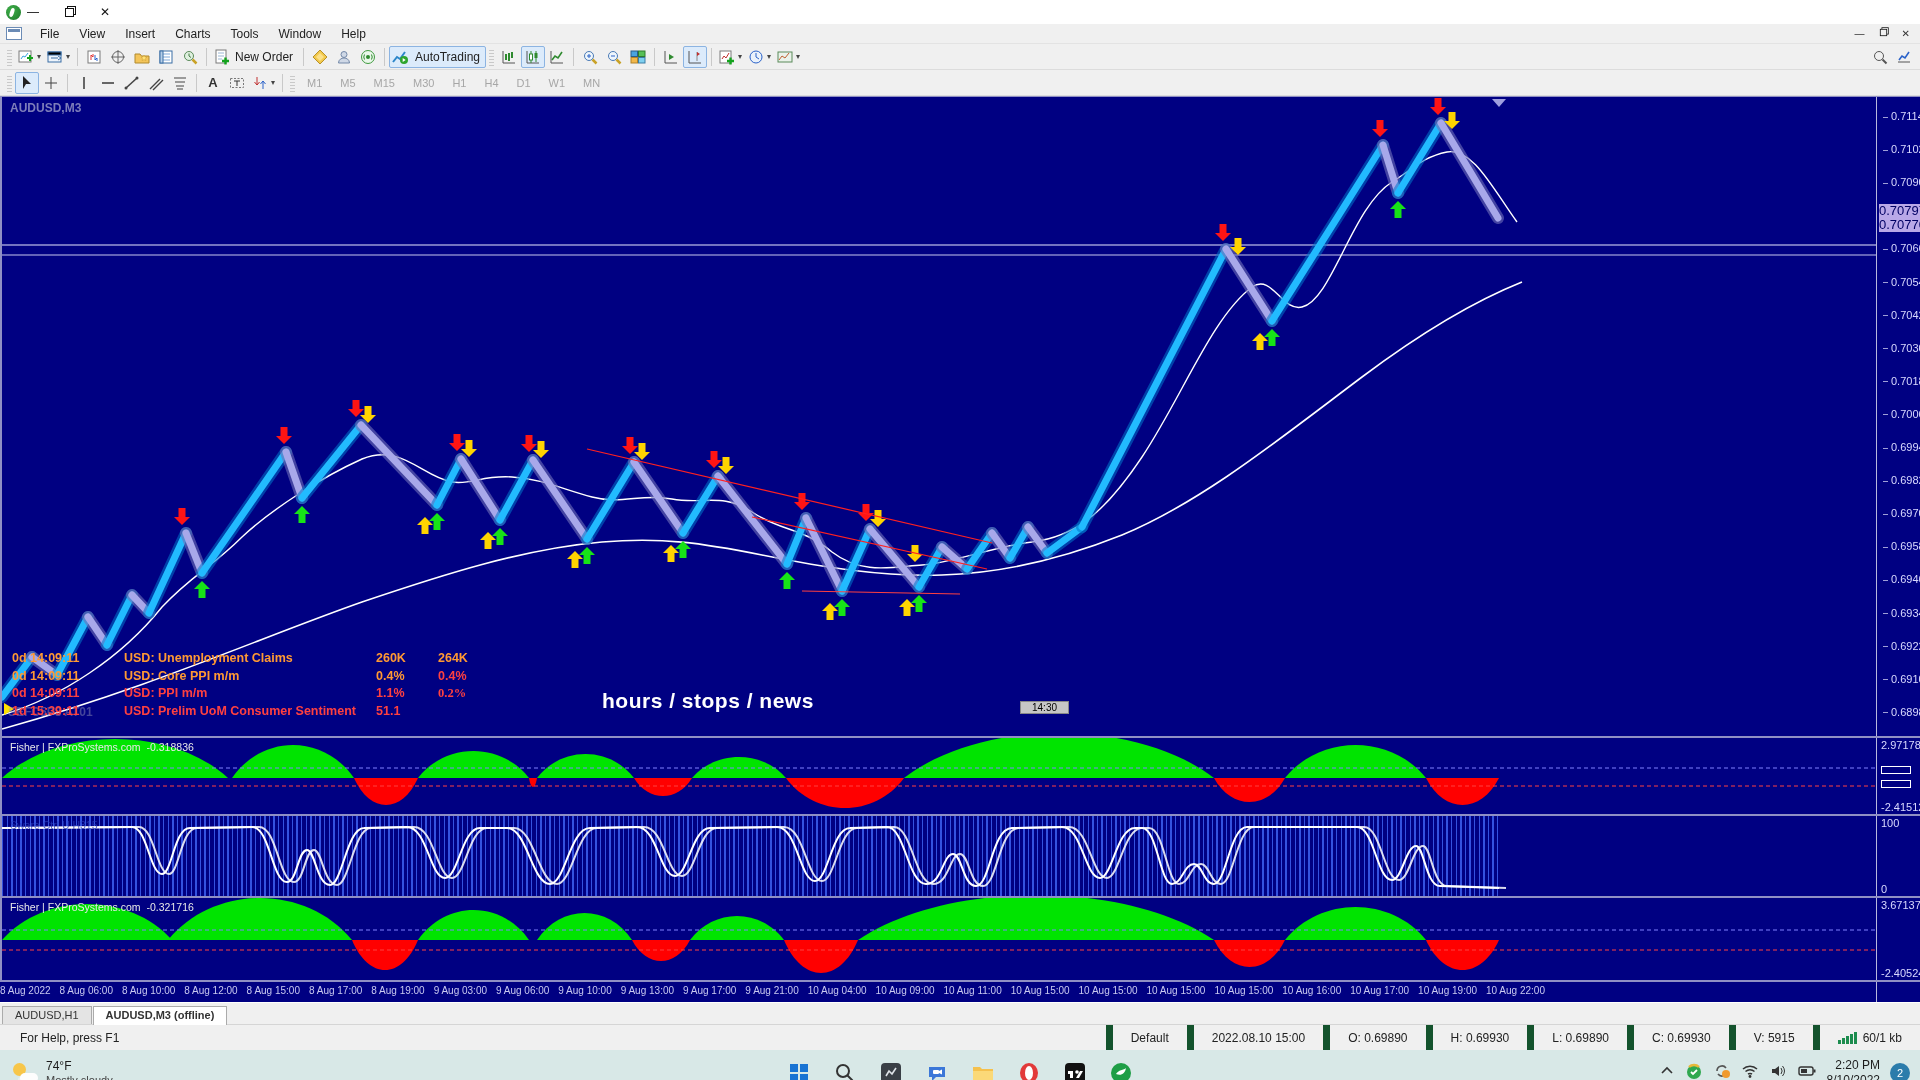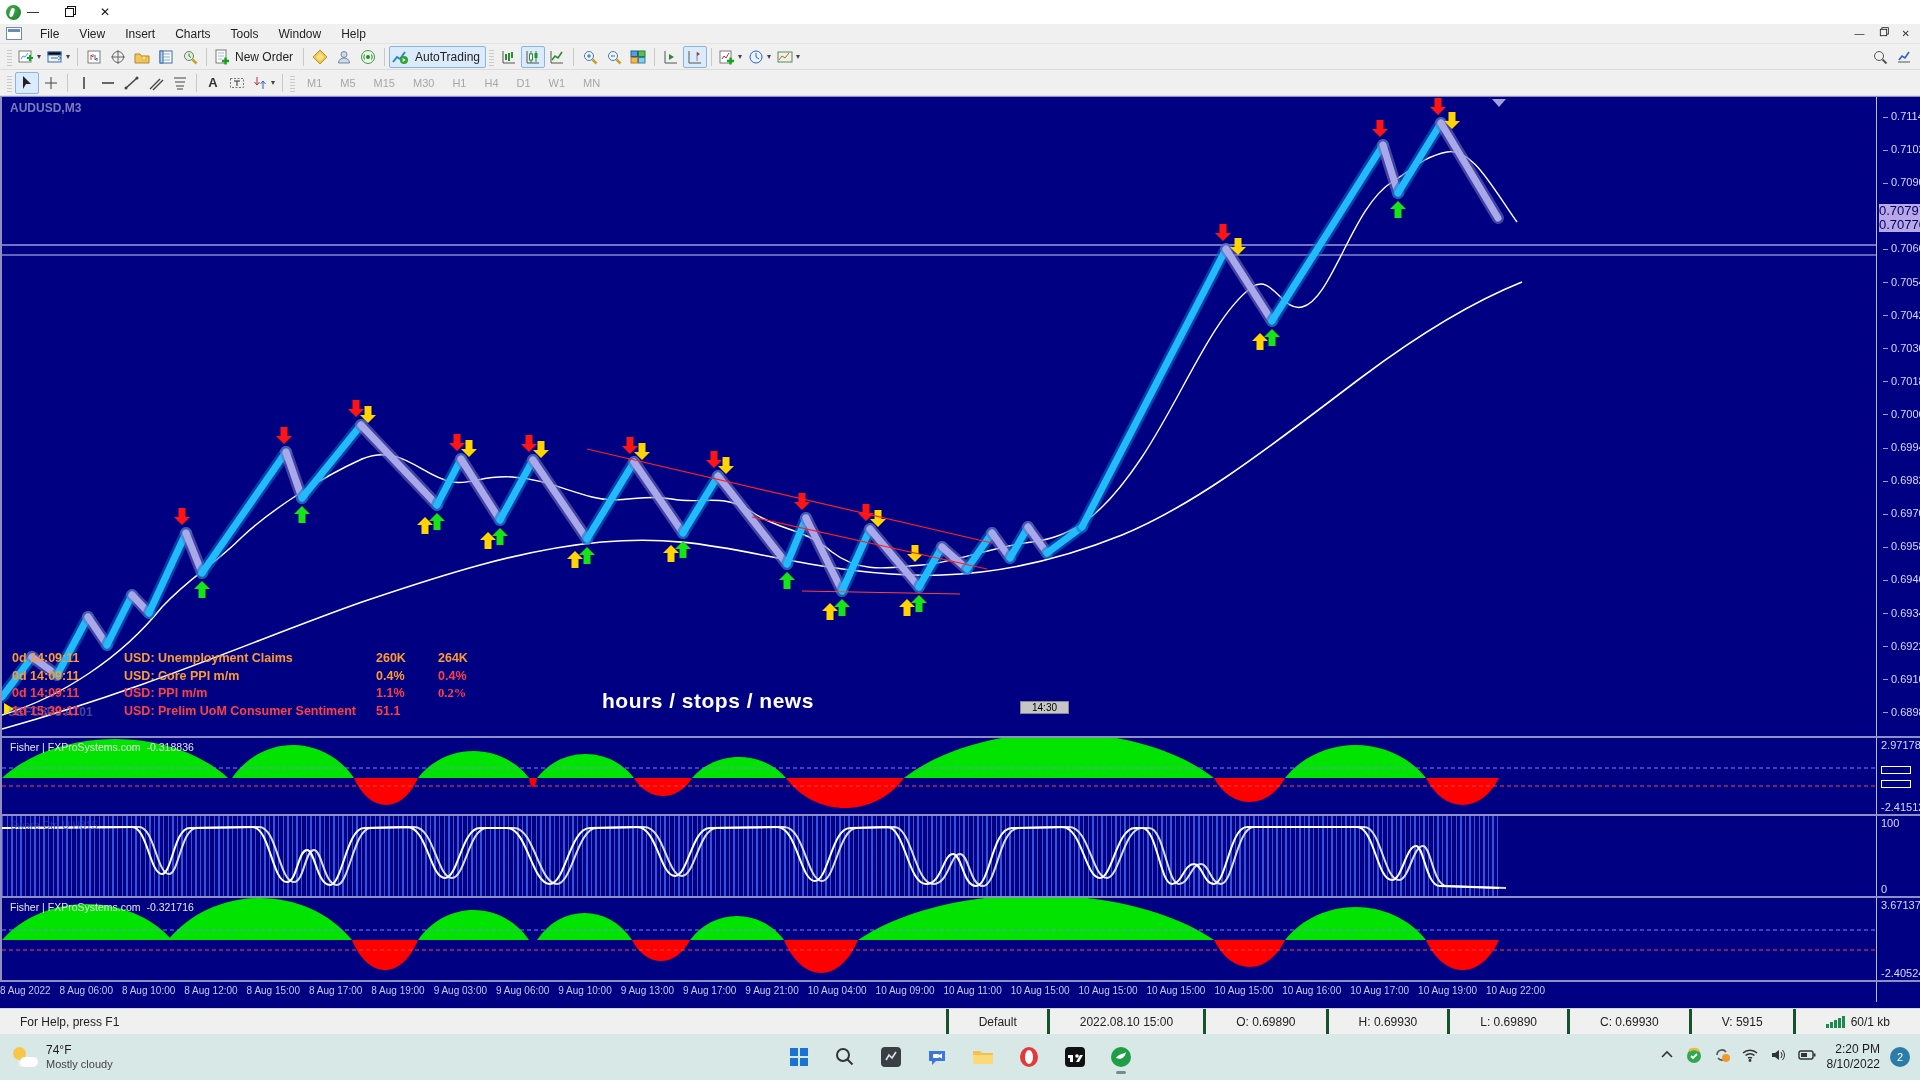--- a/index.html
+++ b/index.html
@@ -56,21 +56,21 @@
   .stripes{position:absolute;left:0;top:0;bottom:0;width:1497px;background:repeating-linear-gradient(90deg,rgba(70,110,255,.75) 0 1.5px,transparent 1.5px 4.6px)}
   .time-axis{position:absolute;left:0;top:3px;width:1545px;display:flex;justify-content:space-between;font-size:10px;color:#c9c9f0;white-space:nowrap}
   svg.layer{position:absolute;left:0;top:0}
   
   .tabsbar{height:22px;background:#f0f0f0;display:flex;align-items:flex-end;padding-left:2px;border-top:1px solid #fff;flex:0 0 auto}
   .tab{font-size:11px;color:#333;padding:2px 12px 3px;border:1px solid #ababab;border-bottom:none;background:#e4e4e4;margin-right:1px}
   .tab.active{background:#fff;font-weight:bold;position:relative;top:1px;padding-bottom:4px}
   
   .statusbar{height:26px;background:#f0f0f0;border-top:1px solid #d5d5d5;display:flex;align-items:center;font-size:12px;color:#222;flex:0 0 auto}
   .statusbar .help{padding-left:20px;flex:1}
-  .scell{border-left:3px solid #14532d;height:100%;display:flex;align-items:center;padding:0 30px;white-space:nowrap}
+  .scell{border-left:7px solid #14532d;height:100%;display:flex;align-items:center;padding:0 18px;white-space:nowrap}
   .sigbars{display:inline-flex;align-items:flex-end;gap:1px;margin-right:6px}
   .sigbars i{width:3px;background:#1c8c4e;display:block}
   
   .taskbar{height:46px;background:#d8e8e7;display:flex;align-items:center;position:relative;flex:0 0 auto}
   .weather{display:flex;align-items:center;gap:8px;padding-left:12px;width:220px}
   .wicon{position:relative;width:26px;height:22px}
   .wicon .sun{position:absolute;left:1px;top:1px;width:13px;height:13px;border-radius:50%;background:#f7c64a}
   .wicon .cloud{position:absolute;right:0;bottom:1px;width:18px;height:10px;border-radius:8px;background:#fdfdfd;box-shadow:-4px 2px 0 -2px #e8eef0}
   .wtext{font-size:12px;color:#1b1b1b;line-height:14px}
   .wtext .cond{color:#444;font-size:11px}
@@ -637,20 +637,24 @@
             <span>10 Aug 16:00</span>
             <span>10 Aug 17:00</span>
             <span>10 Aug 19:00</span>
             <span>10 Aug 22:00</span>
           </div>
       </div>
       <div class="cscale"></div>
     </div>
   </div>
 
+  <div class="tabsbar">
+    <span class="tab">AUDUSD,H1</span>
+    <span class="tab active">AUDUSD,M3 (offline)</span>
+  </div>
 
   <div class="statusbar">
     <span class="help">For Help, press F1</span>
     <span class="scell">Default</span>
     <span class="scell">2022.08.10 15:00</span>
     <span class="scell">O: 0.69890</span>
     <span class="scell">H: 0.69930</span>
     <span class="scell">L: 0.69890</span>
     <span class="scell">C: 0.69930</span>
     <span class="scell">V: 5915</span>

